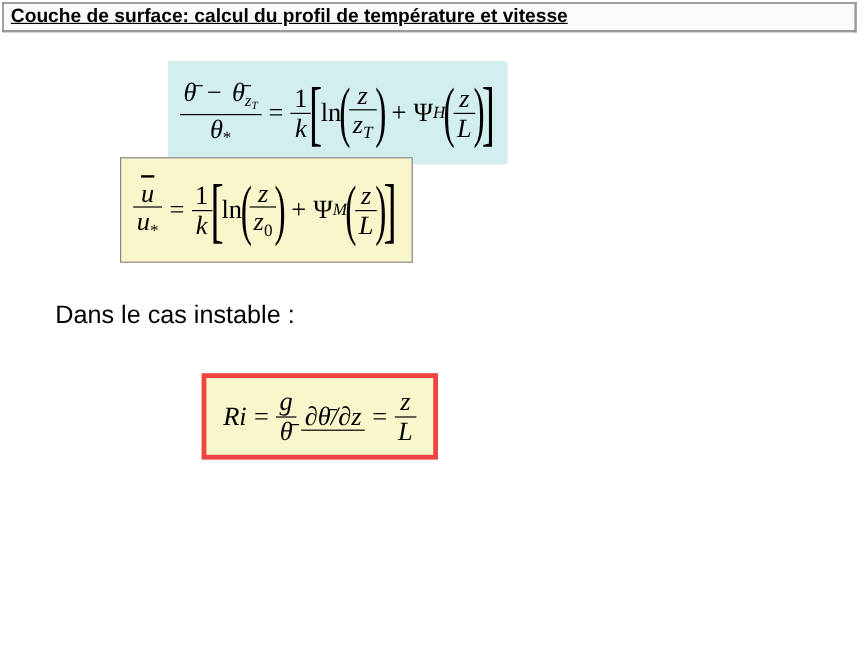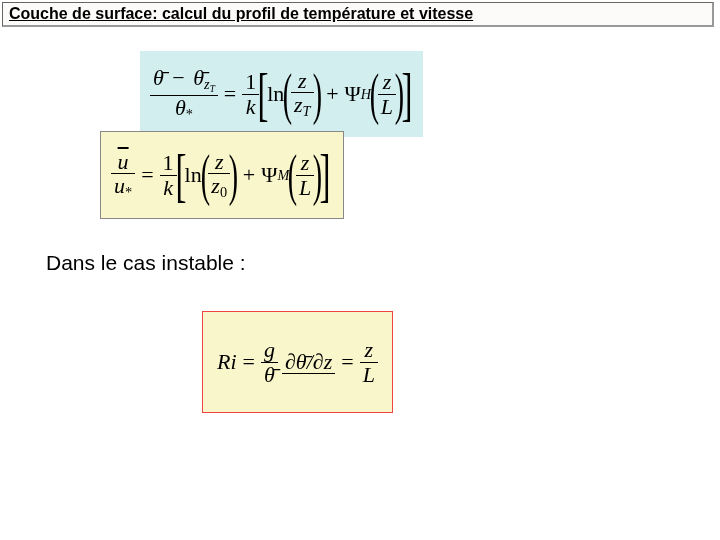--- a/index.html
+++ b/index.html
@@ -50,25 +50,24 @@
     background: #faf6cb;
     border: 1px solid #888;
     padding: 6px 14px 6px 10px;
     font-size: 22px;
     height: 74px;
   }
   .eq3 {
     left: 168px;
     top: 284px;
     background: #faf6cb;
-    border: 1px solid #ef4444;
-    padding: 18px 14px;
+    border: 4px solid #ef4444;
+    padding: 0 14px;
     font-size: 22px;
     height: 64px;
-    margin-left: 34px;
   }
   .frac {
     display: inline-flex;
     flex-direction: column;
     align-items: center;
     vertical-align: middle;
     line-height: 1.05;
   }
   .num, .den {
     padding: 0 3px;

